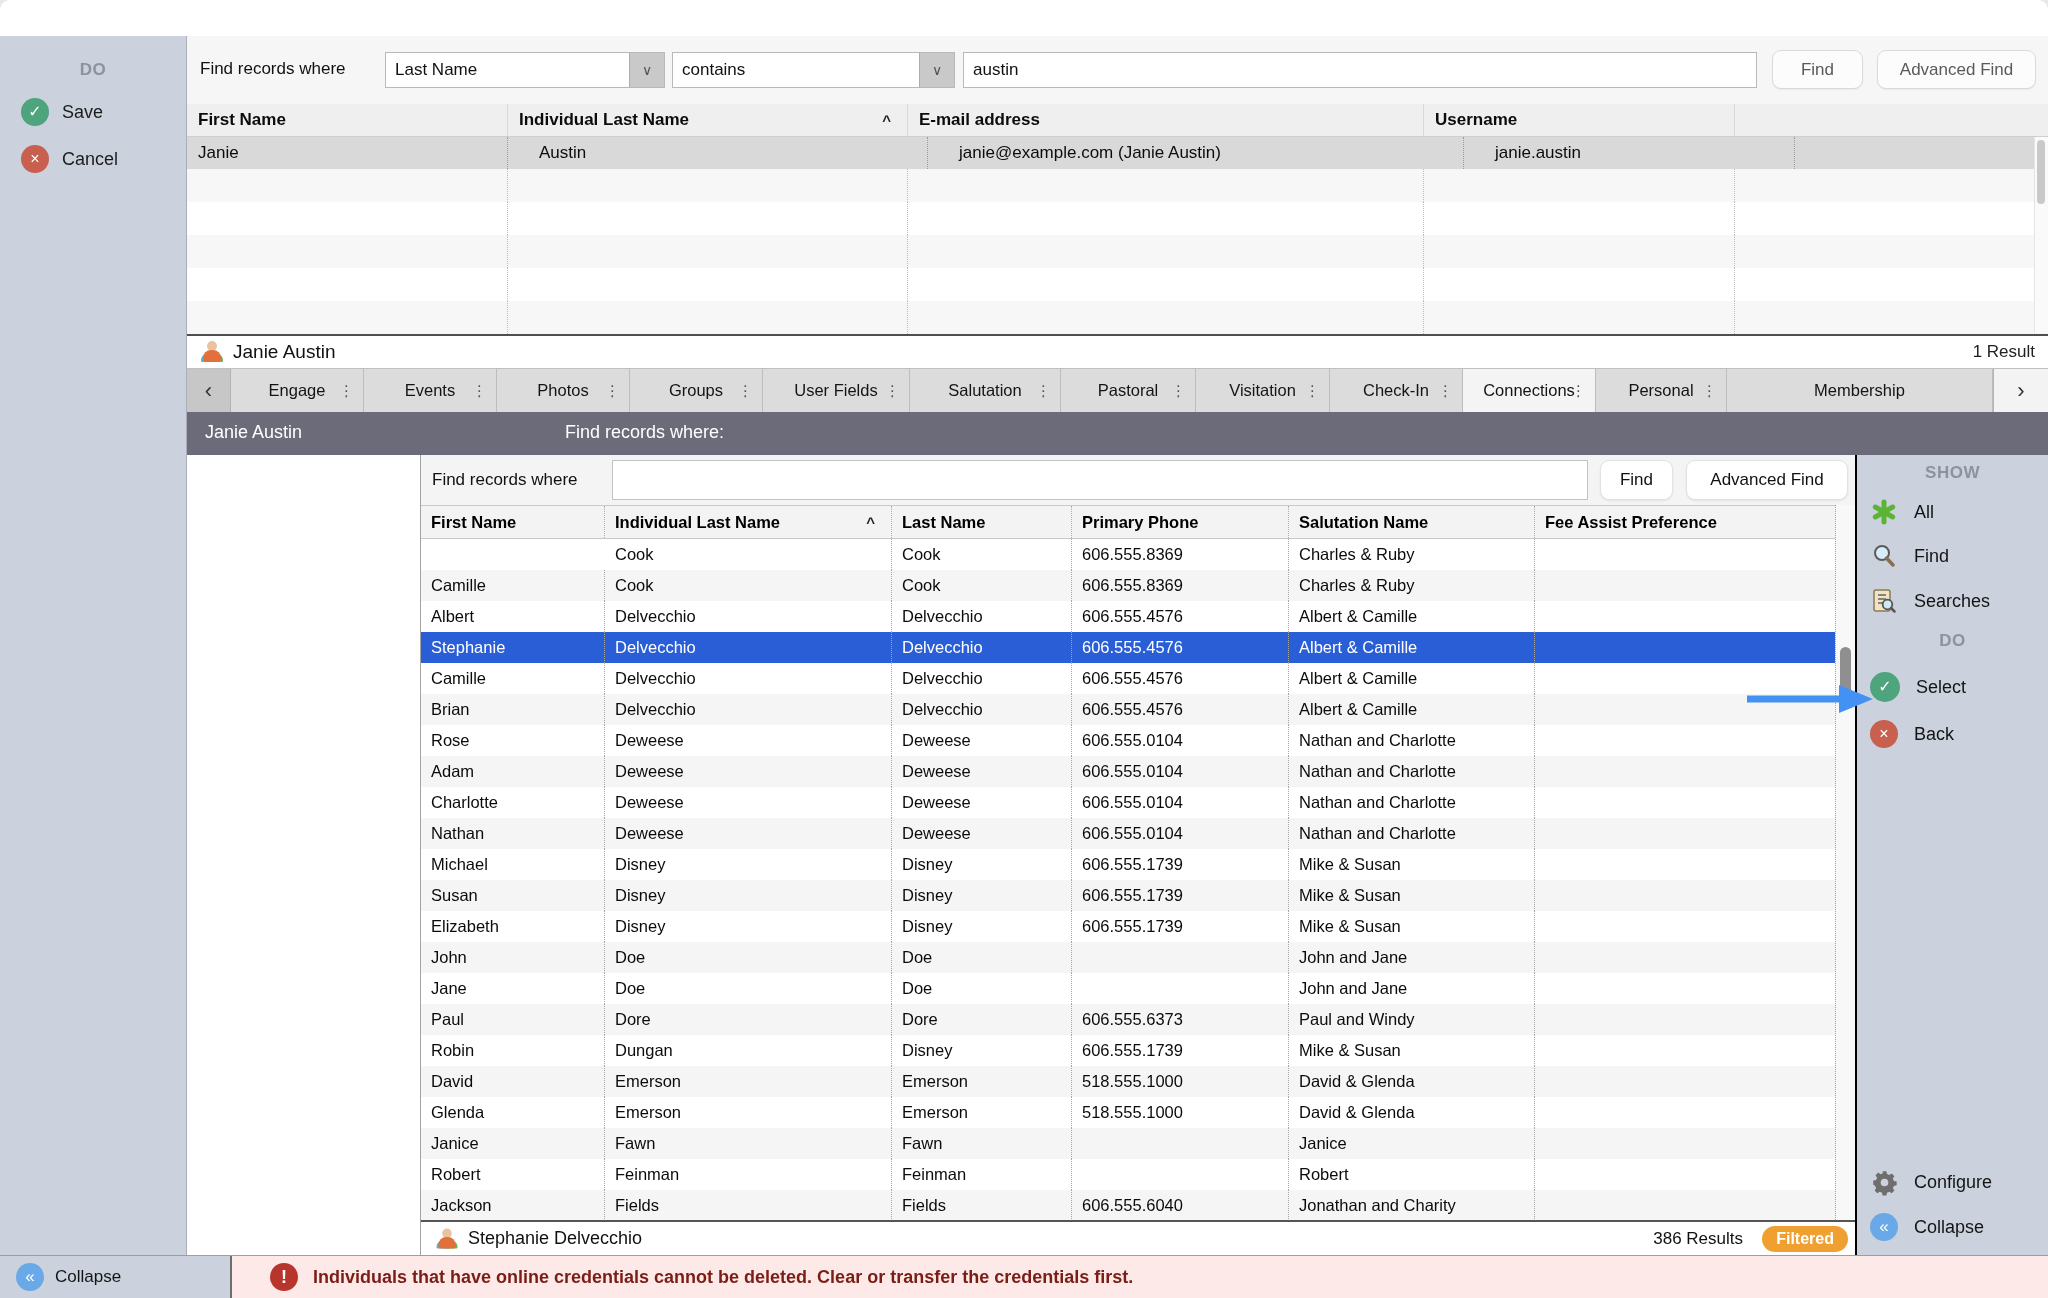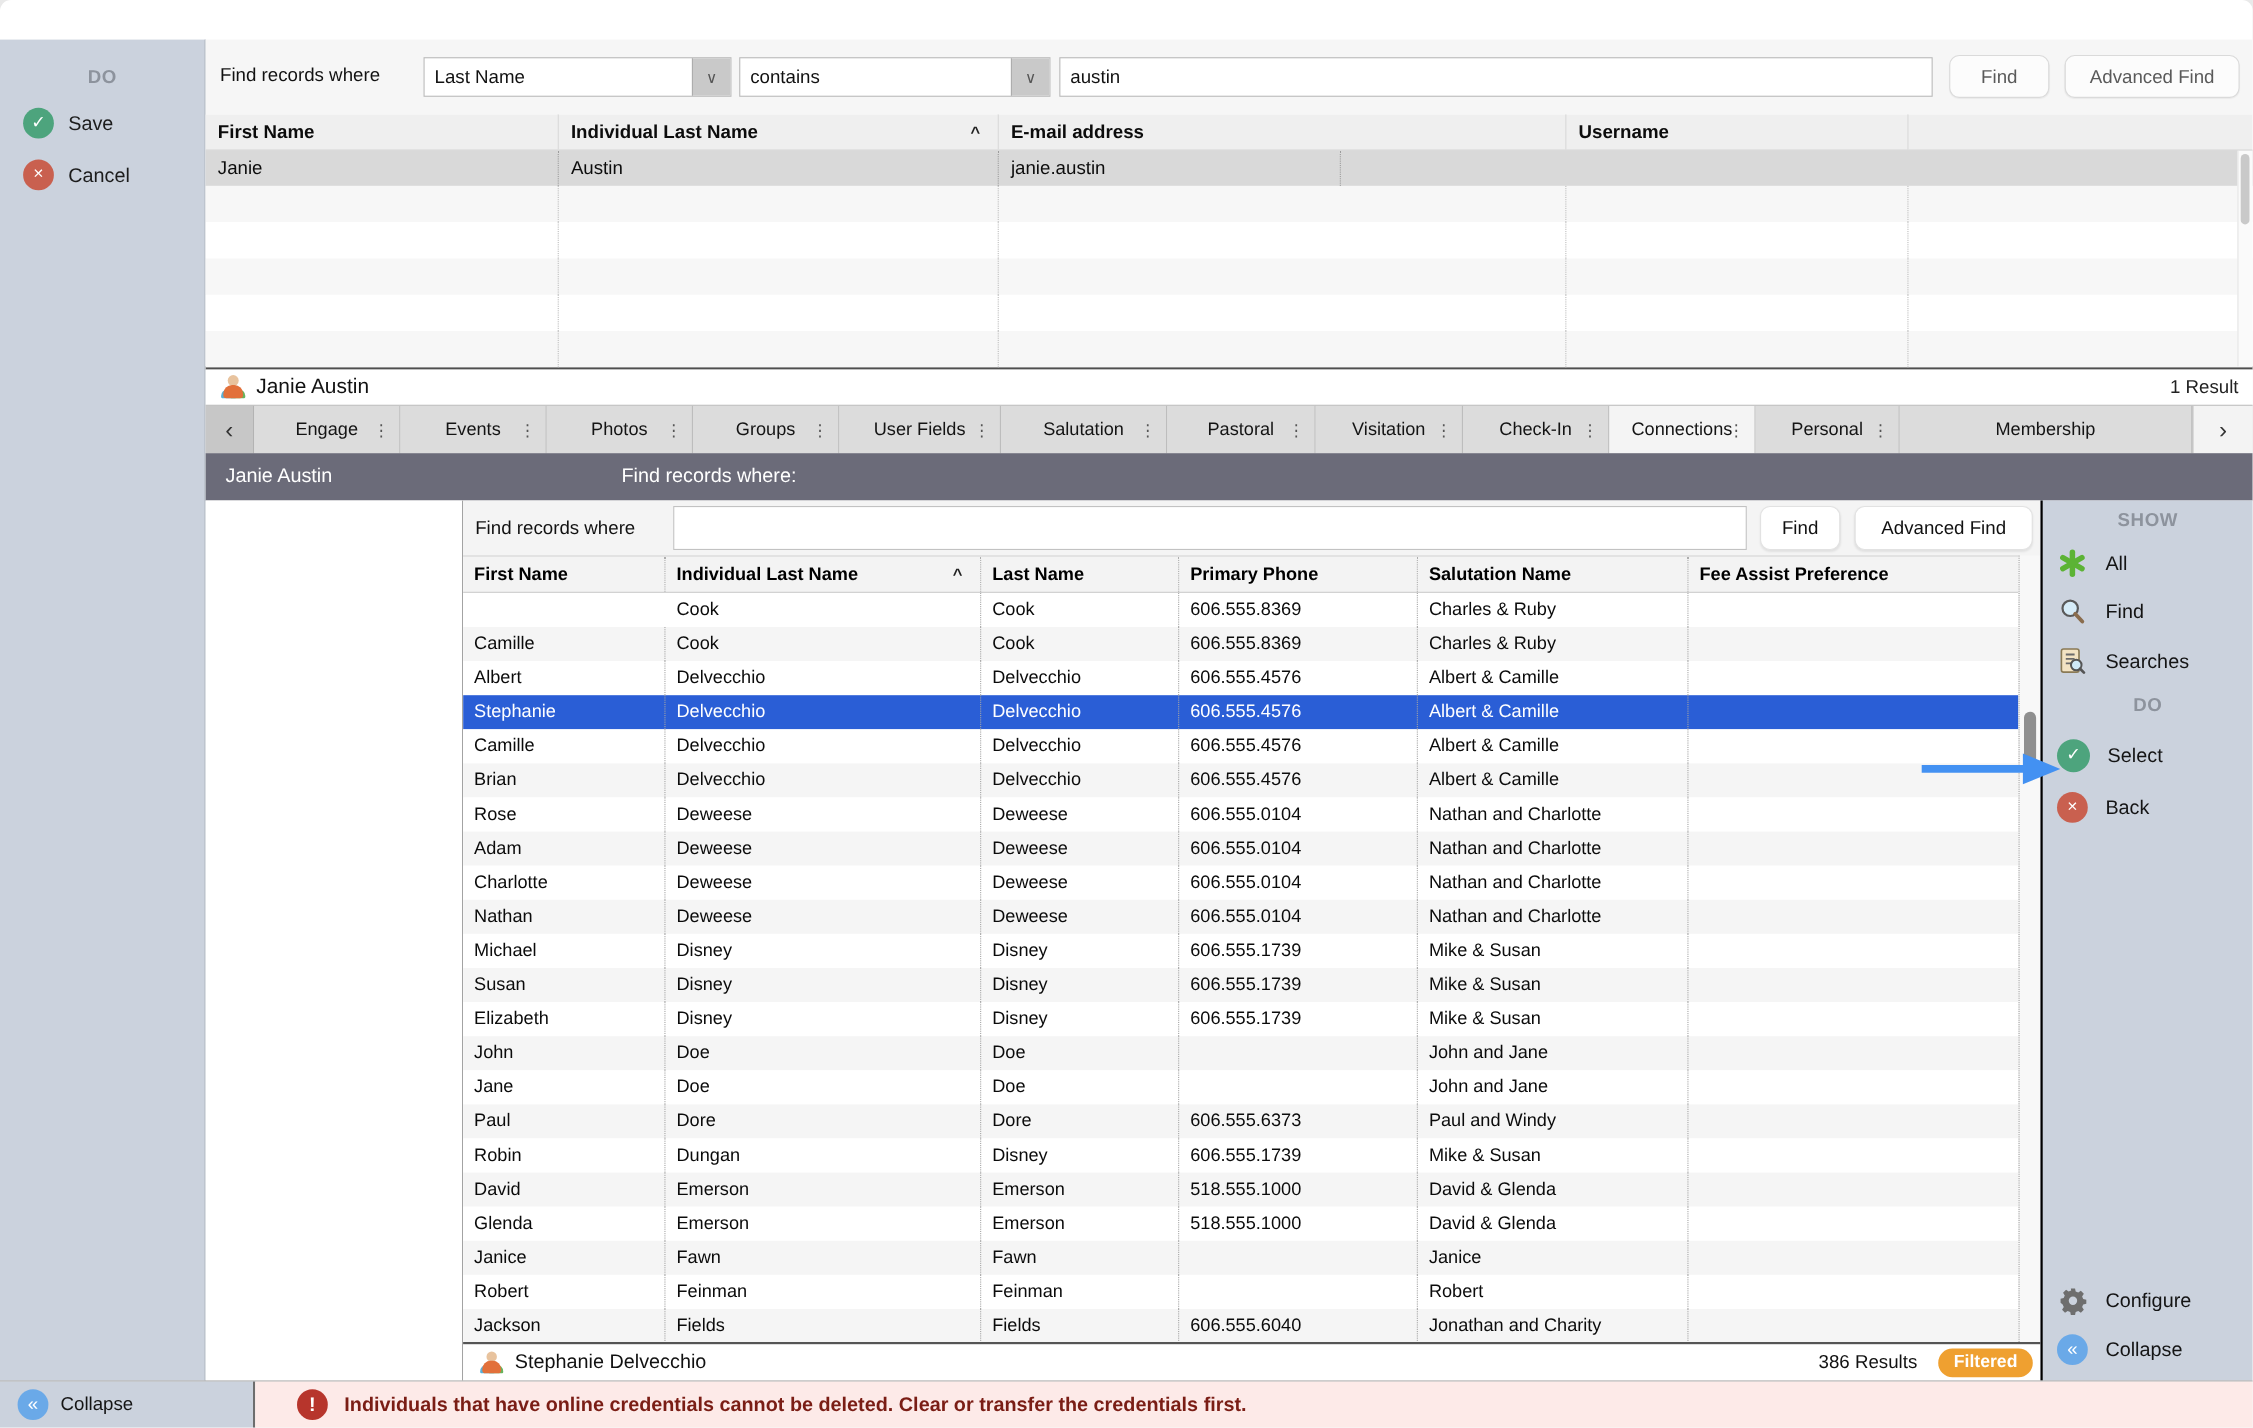--- a/index.html
+++ b/index.html
@@ -37,21 +37,21 @@
   .select-btn{width:34px;height:100%;background:#c9c9c9;border-left:1px solid #adadad;color:#555;font-size:14px;display:flex;align-items:center;justify-content:center;flex:0 0 auto;}
   .q-input{position:absolute;left:776px;top:16px;width:794px;height:36px;border:1px solid #b9b9b9;box-sizing:border-box;font-size:17px;padding:0 9px;font-family:inherit;color:#111;background:#fff;outline:none;}
   .btn{position:absolute;background:#fcfcfc;border:1px solid #dadada;border-radius:9px;font-size:17px;color:#5a5a5a;display:flex;align-items:center;justify-content:center;box-sizing:border-box;box-shadow:0 1px 1px rgba(0,0,0,.05);}
   .btn-find1{left:1585px;top:14px;width:91px;height:39px;}
   .btn-adv1{left:1690px;top:14px;width:159px;height:39px;}
 
   
   .table1{position:absolute;left:0;top:68px;width:100%;height:232px;border-bottom:3px solid #4f4f4f;box-sizing:border-box;background:#fff;}
   .t1-head{display:flex;height:33px;background:#efefef;border-bottom:1px solid #cfcfcf;box-sizing:border-box;}
   .t1-hcell{box-sizing:border-box;padding-left:11px;font-weight:bold;font-size:17px;line-height:32px;color:#0c0c0c;border-right:1px solid #d9d9d9;position:relative;}
-  .t1-row{display:flex;height:32px;background:#d9d9d9;}
+  .t1-row{display:flex;height:32px;background:#d9d9d9;gap:20px;}
   .t1-cell{box-sizing:border-box;padding-left:11px;font-size:17px;line-height:31px;color:#0c0c0c;border-right:1px dotted #9b9b9b;white-space:nowrap;overflow:hidden;}
   .t1-empty{display:flex;height:33px;}
   .t1-empty .ec{box-sizing:border-box;border-right:1px dotted #bdbdbd;}
   .w-c0{width:321px;} .w-c1{width:400px;} .w-c2{width:516px;} .w-c3{width:311px;} .w-c4{flex:1;border-right:none !important;}
   .sortcaret{position:absolute;right:16px;top:1px;font-weight:bold;font-size:15px;color:#222;}
   .t1-scroll{position:absolute;right:0;top:33px;bottom:0;width:13px;background:#fafafa;border-left:1px solid #e4e4e4;}
   .t1-thumb{position:absolute;left:2px;top:3px;width:8px;height:64px;border-radius:4px;background:#c9c9c9;}
 
   
   .personbar{position:absolute;left:0;top:300px;width:100%;height:32px;background:#fff;display:flex;align-items:center;}
@@ -163,20 +163,21 @@
       <div class="t1-head">
         <div class="t1-hcell w-c0">First Name</div>
         <div class="t1-hcell w-c1"><span>Individual Last Name</span><span class="sortcaret">^</span></div>
         <div class="t1-hcell w-c2">E-mail address</div>
         <div class="t1-hcell w-c3">Username</div>
         <div class="t1-hcell w-c4"></div>
       </div>
       <div class="t1-row">
         <div class="t1-cell w-c0">Janie</div>
         <div class="t1-cell w-c1">Austin</div>
+        <div class="t1-cell w-c2">janie@example.com (Janie Austin)</div>
         <div class="t1-cell w-c3">janie.austin</div>
         <div class="t1-cell w-c4"></div>
       </div>
       <div class="t1-empty" style="background:#f7f7f7;">
           <div class="ec w-c0"></div>
           <div class="ec w-c1"></div>
           <div class="ec w-c2"></div>
           <div class="ec w-c3"></div>
           <div class="ec w-c4"></div>
         </div>

